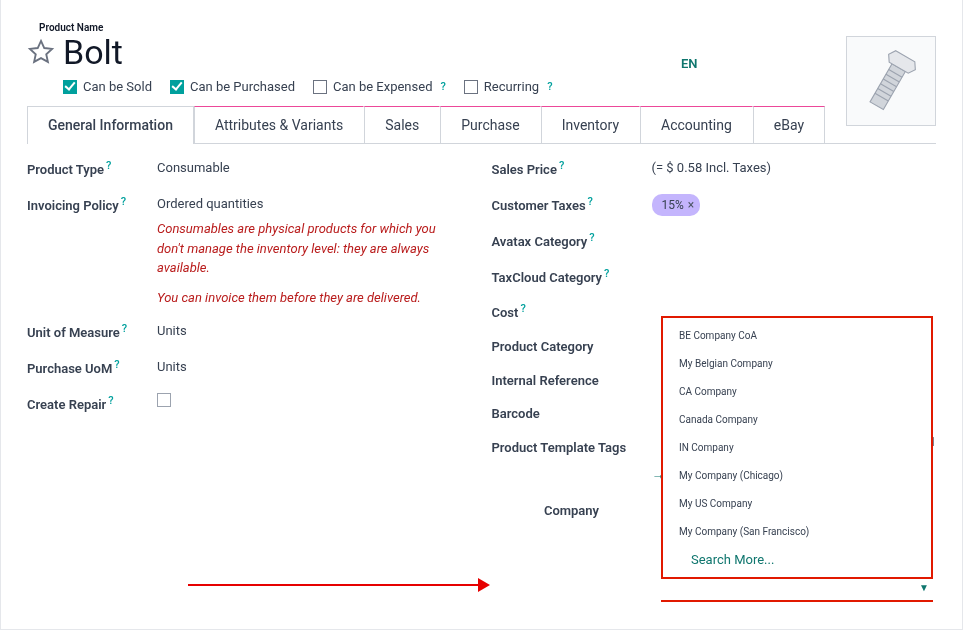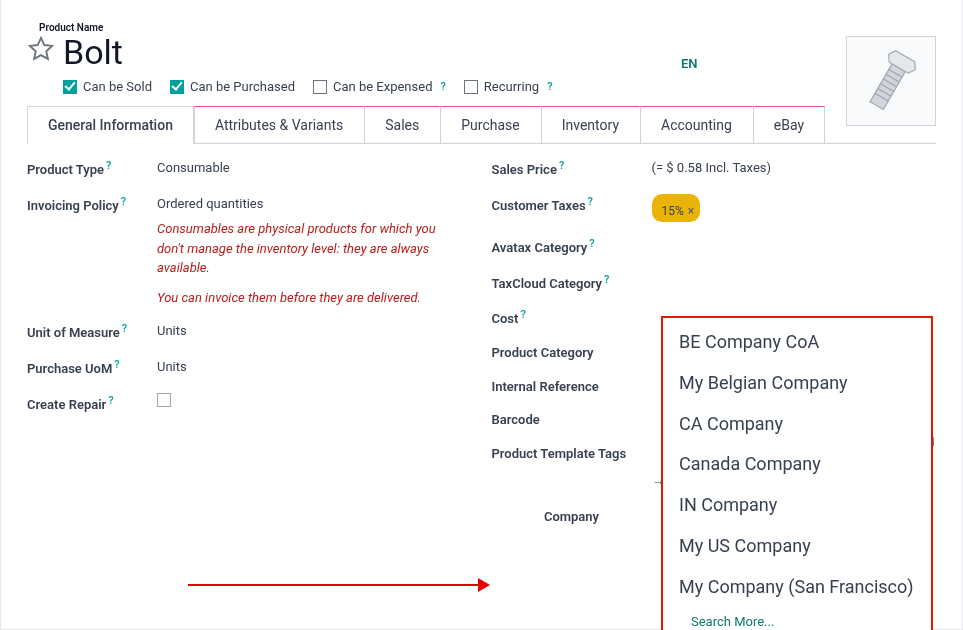--- a/index.html
+++ b/index.html
@@ -1,19 +1,19 @@
 <!DOCTYPE html>
 <html><head>
 <meta charset="utf-8">
 <style>
   * { box-sizing: border-box; margin: 0; padding: 0; }
   body { font-family: -apple-system, BlinkMacSystemFont, "Segoe UI", Roboto, "Helvetica Neue", Arial, sans-serif; font-size: 13px; color: #374151; background: #fff; }
   .page { width: 963px; height: 630px; position: relative; padding: 22px 26px 26px 26px; border: 1px solid #e5e7eb; border-top: none; }
   .product-name-lbl { font-weight: 600; color: #111827; font-size: 10px; margin-bottom: 2px; margin-left: 12px; }
-  .title-row { display: flex; align-items: flex-start; gap: 8px; margin-bottom: 10px; }
+  .title-row { display: flex; align-items: center; gap: 8px; margin-bottom: 10px; }
   .star-icon { width: 28px; height: 28px; color: #6b7280; }
   .title { font-size: 34px; font-weight: 400; color: #111827; line-height: 1; }
   .lang-badge { color: #0f766e; font-weight: 600; font-size: 13px; position: absolute; left: 680px; top: 56px; }
   .thumb-box { width: 90px; height: 90px; border: 1px solid #d1d5db; background: #f9fafb; display:flex; align-items:center; justify-content:center; position:absolute; right: 26px; top: 36px; }
   .bolt-svg { transform: rotate(30deg); }
   .flag-row { display: flex; align-items: center; gap: 18px; margin-left: 12px; margin-bottom: 12px; padding-left: 24px; }
   .flag { display: flex; align-items: center; gap: 6px; font-size: 13px; color: #374151; }
   .chk { width: 14px; height: 14px; border: 1px solid #6b7280; display: inline-flex; align-items:center; justify-content:center; background:#fff; }
   .chk.checked { background:#00a09d; border-color:#00a09d; }
   .chk.checked::after { content:""; width:8px; height:4px; border:2px solid #fff; border-top:none; border-right:none; transform: rotate(-50deg); margin-bottom:3px; }
@@ -27,27 +27,27 @@
   .tab:last-child { border-right: 1px solid #d1d5db; }
   .tab:not(.active) { border-top: 1px solid #ec4899; }
   .form-area { display: flex; margin-top: 14px; }
   .form-col { flex: 1; }
   .form-col.right { margin-left: 20px; }
   .frow { display: flex; align-items: flex-start; margin-bottom: 14px; }
   .flabel { width: 130px; font-weight:600; color:#374151; font-size:13px; flex-shrink:0; line-height:1.5; }
   .fval { font-size:13px; color:#374151; line-height:1.5; flex:1; }
   .help-text { color:#b91c1c; font-style: italic; font-size:13px; margin-top:6px; margin-bottom:10px; max-width:300px; line-height:1.5; }
   .incl-taxes { color:#374151; font-size:13px; }
-  .tag-chip { background:#eab308; color:#374151; border-radius:10px; padding:8px 6px 2px 10px; font-size:12px; display:inline-flex; align-items:center; gap:4px; }
+  .tag-chip { background:#c4b5fd; color:#374151; border-radius:10px; padding:2px 6px 2px 10px; font-size:12px; display:inline-flex; align-items:center; gap:4px; }
   .tag-chip .x { color:#4b5563; cursor:pointer; }
   .chk-small { width:14px; height:14px; border:1px solid #9ca3af; display:inline-block; }
   .linklike { color:#0f766e; font-size:13px; display:inline-flex; align-items:center; gap:6px; margin-top:2px; }
   .arrow-right { color:#0f766e; font-weight:700; }
   .dropdown { position:absolute; left:660px; top:316px; width:272px; border:2px solid #e11900; background:#fff; z-index:10; padding:4px 0; box-shadow:none; }
-  .dd-item { padding:6px 16px; font-size:18px; color:#374151; cursor:pointer; line-height:1.6; }
+  .dd-item { padding:6px 16px; font-size:10px; color:#374151; cursor:pointer; line-height:1.6; }
   .dd-search { color:#0f766e; padding:6px 16px 6px 28px; font-size:13px; cursor:pointer; }
   .company-input-wrap { position:absolute; left:660px; top:580px; width:272px; }
   .company-input { width:100%; height:22px; border:2px solid #e11900; border-top:none; border-left:none; border-right:none; outline:none; font-size:13px; padding:0 18px 0 2px; }
   .company-caret { position:absolute; right:4px; top:2px; color:#0f766e; font-size:10px; pointer-events:none; }
   .price-side { display:flex; align-items:baseline; gap: 0; }
   .price-val { width: 140px; }
   .red-arrow { position:absolute; left:187px; top:584px; width:300px; height:2px; background:#e60000; }
   .red-arrow::after { content:""; position:absolute; right:-2px; top:-6px; border-left:12px solid #e60000; border-top:7px solid transparent; border-bottom:7px solid transparent; }
   .one-text { position:absolute; left:928px; top:434px; color:#374151; font-size:13px; }
   .one-q { position:absolute; left:916px; top:430px; color:#00a09d; font-size:11px; }
@@ -200,20 +200,21 @@
       </div>
     </div>
   </div>
 
   <div class="dropdown">
     <div class="dd-item">BE Company CoA</div>
     <div class="dd-item">My Belgian Company</div>
     <div class="dd-item">CA Company</div>
     <div class="dd-item">Canada Company</div>
     <div class="dd-item">IN Company</div>
+    <div class="dd-item">My Company (Chicago)</div>
     <div class="dd-item">My US Company</div>
     <div class="dd-item">My Company (San Francisco)</div>
     <div class="dd-search">Search More...</div>
   </div>
 
   <div class="company-input-wrap">
     <input class="company-input" type="text" style="">
     <span class="company-caret">▼</span>
   </div>
 

